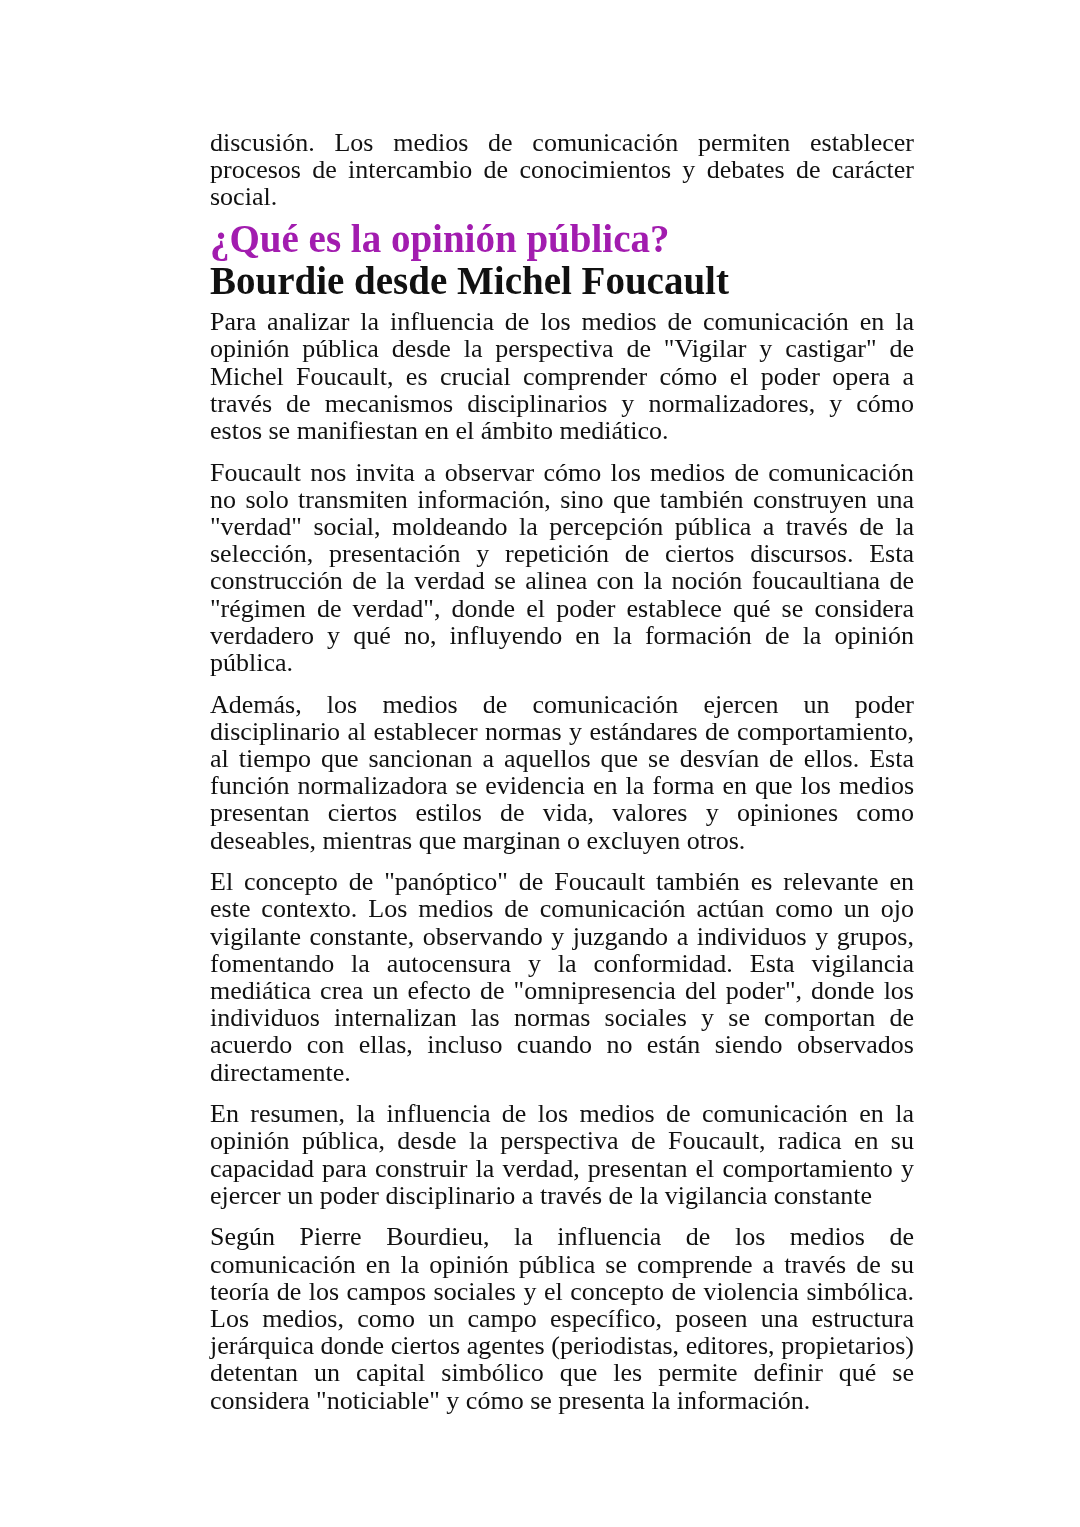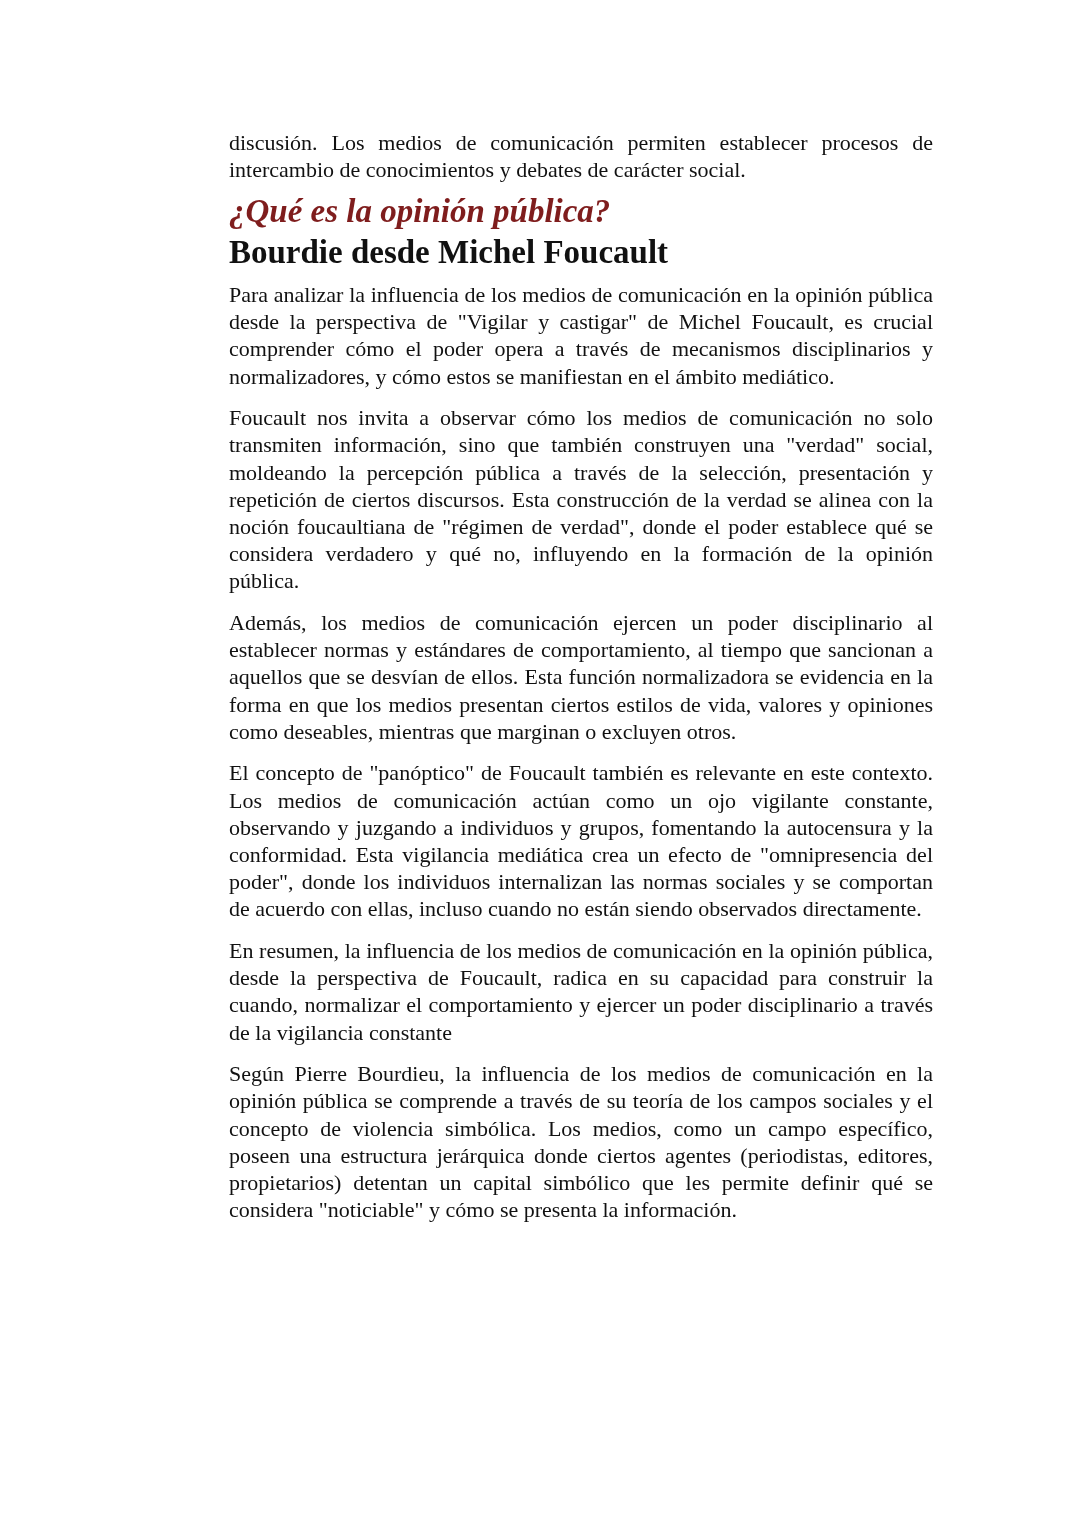--- a/index.html
+++ b/index.html
@@ -8,50 +8,49 @@
       background: #ffffff;
     }
     body {
       width: 1080px;
       height: 1527px;
       position: relative;
       overflow: hidden;
     }
     .page {
       position: absolute;
-      left: 229px;
+      left: 210px;
       top: 129px;
       width: 704px;
       font-family: "Liberation Serif", "DejaVu Serif", serif;
-      font-size: 22px;
+      font-size: 26px;
       line-height: 27.2px;
       color: #111111;
     }
     .para {
       margin: 0 0 14.4px 0;
       text-align: justify;
       text-justify: inter-word;
       hyphens: none;
     }
     .heading {
       margin: 0 0 14.4px 0;
       font-weight: bold;
       text-align: left;
     }
     .heading.red {
-      color: #7f1d1d;
-      font-style: italic;
+      color: #a21caf;
     }
   </style>
 </head>
 <body>
 
 <div class="page">
   <p class="para">discusión. Los medios de comunicación permiten establecer procesos de intercambio de conocimientos y debates de carácter social.</p>
   <h2 class="heading red">¿Qué es la opinión pública?</h2>
   <h2 class="heading">Bourdie desde Michel Foucault</h2>
   <p class="para">Para analizar la influencia de los medios de comunicación en la opinión pública desde la perspectiva de "Vigilar y castigar" de Michel Foucault, es crucial comprender cómo el poder opera a través de mecanismos disciplinarios y normalizadores, y cómo estos se manifiestan en el ámbito mediático.</p>
   <p class="para">Foucault nos invita a observar cómo los medios de comunicación no solo transmiten información, sino que también construyen una "verdad" social, moldeando la percepción pública a través de la selección, presentación y repetición de ciertos discursos. Esta construcción de la verdad se alinea con la noción foucaultiana de "régimen de verdad", donde el poder establece qué se considera verdadero y qué no, influyendo en la formación de la opinión pública.</p>
   <p class="para">Además, los medios de comunicación ejercen un poder disciplinario al establecer normas y estándares de comportamiento, al tiempo que sancionan a aquellos que se desvían de ellos. Esta función normalizadora se evidencia en la forma en que los medios presentan ciertos estilos de vida, valores y opiniones como deseables, mientras que marginan o excluyen otros.</p>
   <p class="para">El concepto de "panóptico" de Foucault también es relevante en este contexto. Los medios de comunicación actúan como un ojo vigilante constante, observando y juzgando a individuos y grupos, fomentando la autocensura y la conformidad. Esta vigilancia mediática crea un efecto de "omnipresencia del poder", donde los individuos internalizan las normas sociales y se comportan de acuerdo con ellas, incluso cuando no están siendo observados directamente.</p>
-  <p class="para">En resumen, la influencia de los medios de comunicación en la opinión pública, desde la perspectiva de Foucault, radica en su capacidad para construir la cuando, normalizar el comportamiento y ejercer un poder disciplinario a través de la vigilancia constante</p>
+  <p class="para">En resumen, la influencia de los medios de comunicación en la opinión pública, desde la perspectiva de Foucault, radica en su capacidad para construir la verdad, presentan el comportamiento y ejercer un poder disciplinario a través de la vigilancia constante</p>
   <p class="para">Según Pierre Bourdieu, la influencia de los medios de comunicación en la opinión pública se comprende a través de su teoría de los campos sociales y el concepto de violencia simbólica. Los medios, como un campo específico, poseen una estructura jerárquica donde ciertos agentes (periodistas, editores, propietarios) detentan un capital simbólico que les permite definir qué se considera "noticiable" y cómo se presenta la información.</p>
 </div>
 
 </body></html>

